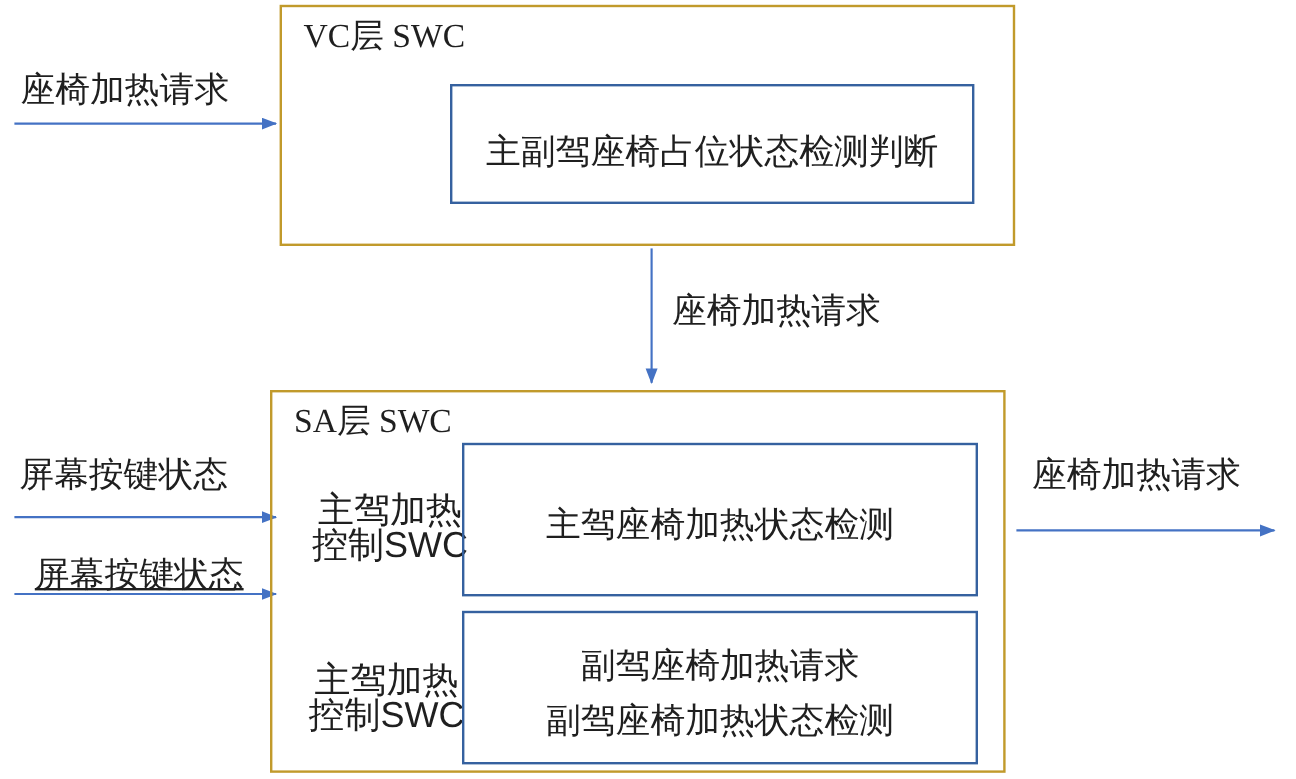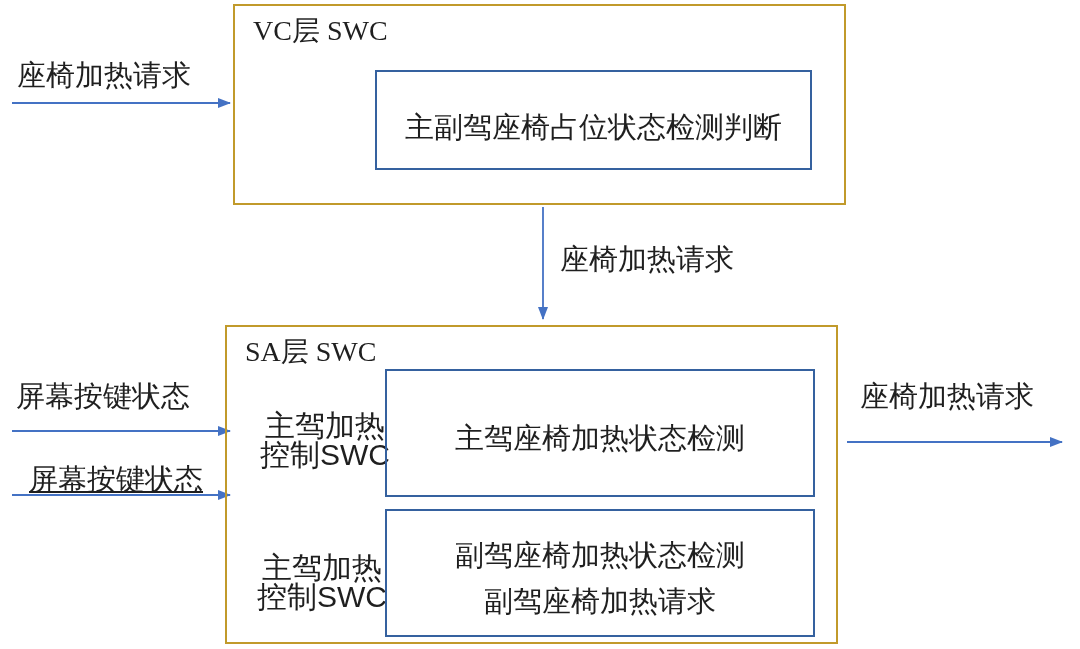--- a/index.html
+++ b/index.html
@@ -133,22 +133,22 @@
     <div class="block sa-block-1">
       <span>主驾座椅加热状态检测</span>
     </div>
 
     <div class="group-label group-label-2">
       <span>主驾加热</span>
       <span>控制SWC</span>
     </div>
 
     <div class="block sa-block-2">
+      <span>副驾座椅加热请求</span>
       <span>副驾座椅加热状态检测</span>
-      <span>副驾座椅加热请求</span>
     </div>
   </div>
 
   <div class="signal-label sig-occupancy">座椅加热请求</div>
 
   <div class="signal-label sig-mid-request">座椅加热请求</div>
 
   <div class="signal-label sig-heat-status">屏幕按键状态</div>
 
   <div class="signal-label sig-screen-btn">屏幕按键状态</div>

